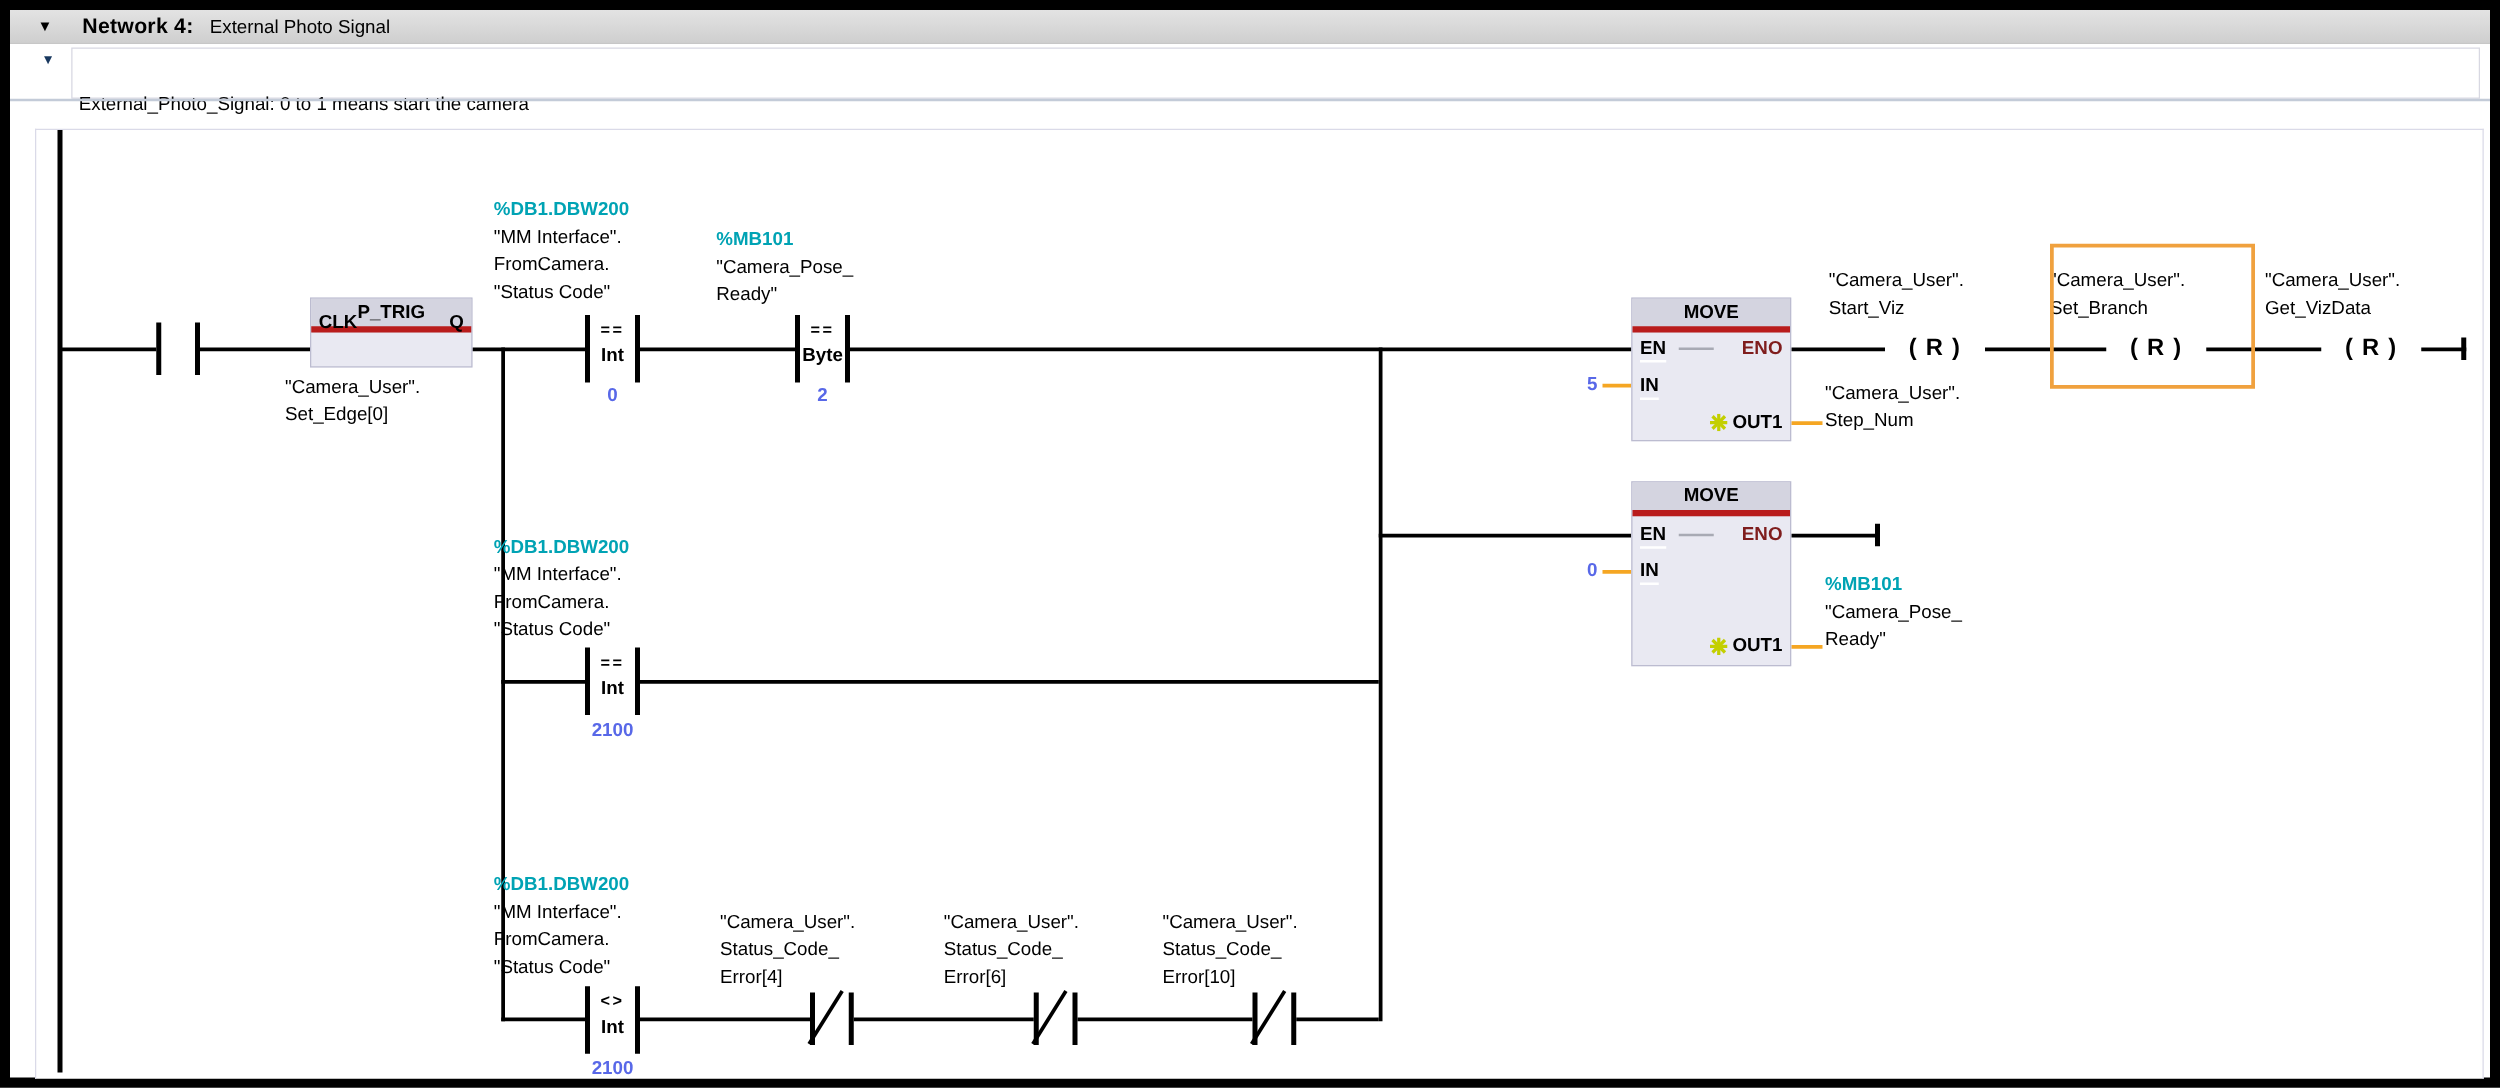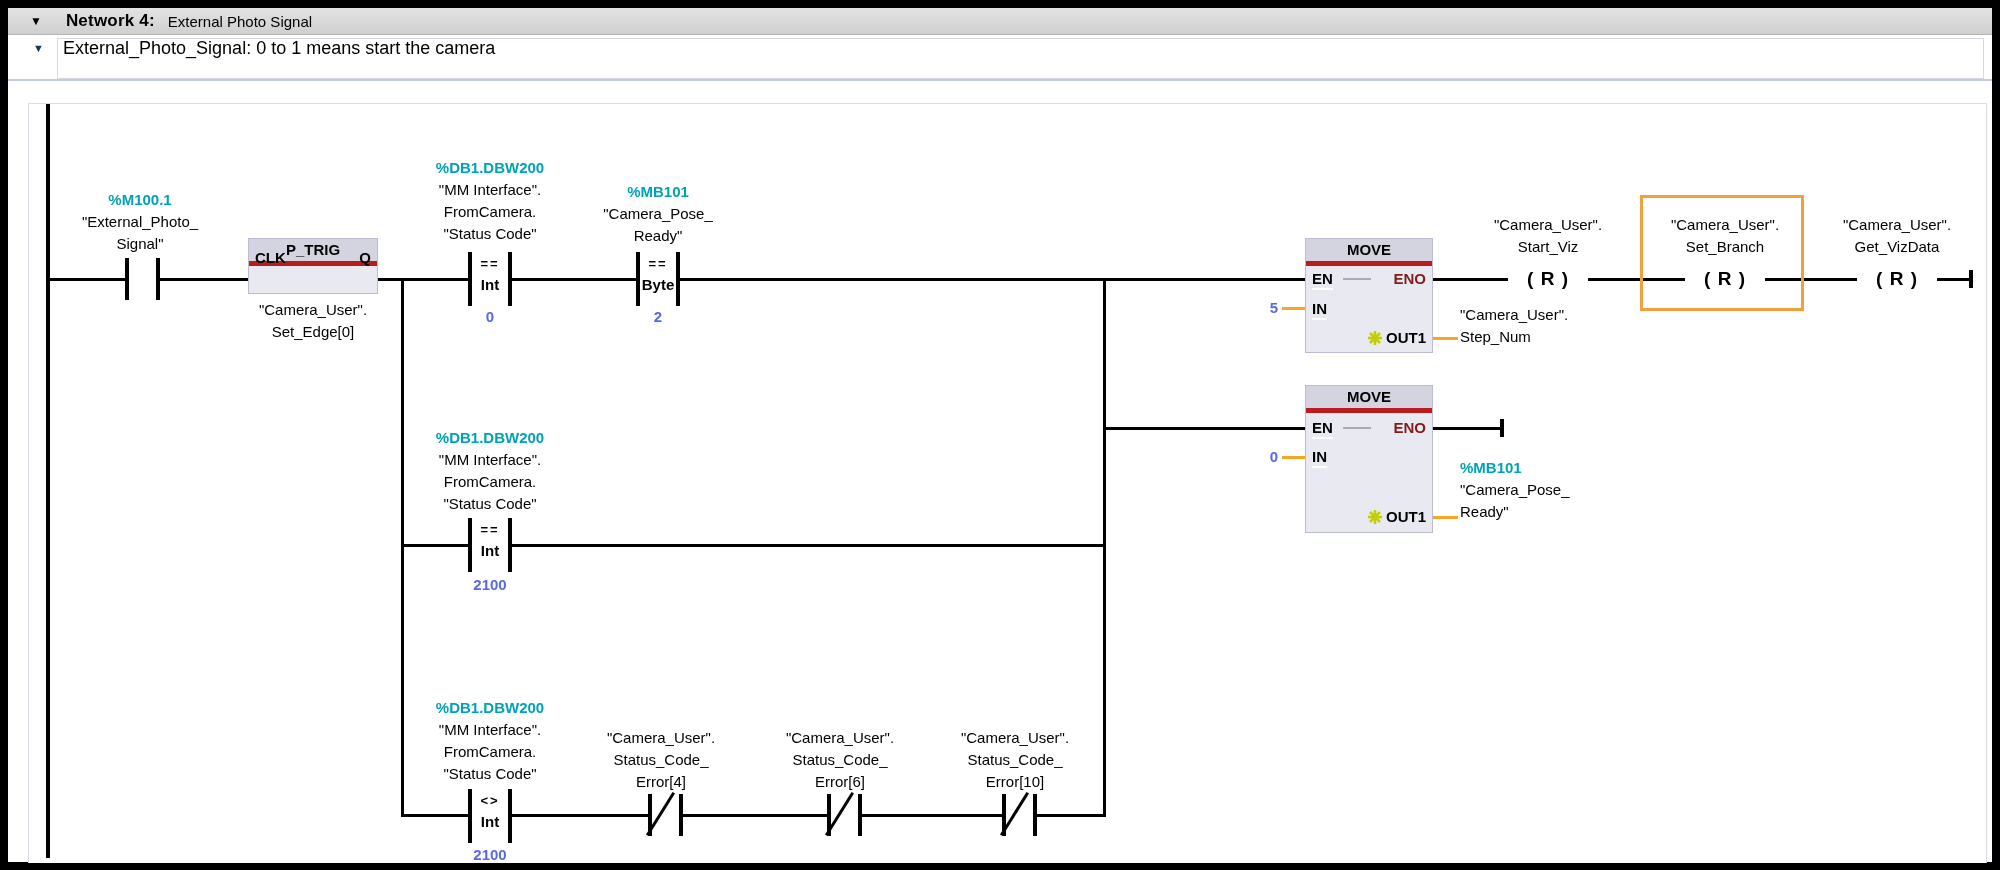--- a/index.html
+++ b/index.html
@@ -10,21 +10,21 @@
   
   .titlebar{position:absolute;left:8px;top:8px;width:1984px;height:26px;
             background:linear-gradient(#e3e3e3,#cfcfcf);border-bottom:1px solid #b5b5b5;
             display:flex;align-items:center;}
   .tb-tri{font-size:12px;margin-left:22px;color:#000;}
   .tb-title{font-size:17px;font-weight:bold;margin-left:24px;letter-spacing:.2px;}
   .tb-sub{font-size:15px;margin-left:13px;}
   .commentbox{position:absolute;left:57px;top:38px;width:1925px;height:39px;background:#fff;
               border:1px solid #d8d8e2;}
   .cmt-tri{position:absolute;left:33px;top:42px;font-size:11px;color:#17375e;}
-  .cmt-line{position:absolute;left:63px;font-size:18px;line-height:19px;white-space:pre;}
+  .cmt-line{position:absolute;left:63px;font-size:15px;line-height:19px;white-space:pre;margin-top:35px;}
   .sep{position:absolute;left:8px;top:79px;width:1984px;height:2px;background:#c3cbd8;}
 
   
   .canvas{position:absolute;left:28px;top:103px;width:1957px;height:759px;background:#fff;
           border:1px solid #dadae8;border-bottom:none;}
   .rail{position:absolute;left:46px;top:104px;width:4px;height:754px;background:#000;}
 
   .wire-h{position:absolute;height:3px;background:#000;}
   .wire-v{position:absolute;width:3px;background:#000;}
   .wire-o{position:absolute;height:3px;background:#f5a623;}
@@ -51,21 +51,21 @@
   .block{position:absolute;background:#e9e9f2;border:1px solid #bcbcd0;box-sizing:border-box;}
   .block .hdr{height:22px;background:#d4d4e0;border-bottom:5px solid #b91c1c;
               font-size:15px;font-weight:bold;text-align:center;line-height:22px;}
   .pin{position:absolute;font-size:15px;font-weight:bold;line-height:18px;}
   .pin-u{border-bottom:2px solid #fff;padding-bottom:1px;}
   .eno{color:#7f1d1d;}
   .endash{position:absolute;height:2px;background:#a8aab4;}
   .outrow{position:absolute;display:flex;align-items:center;gap:4px;font-size:15px;font-weight:bold;}
 
   
-  .lbl{position:absolute;text-align:center;font-size:15px;line-height:22px;}
+  .lbl{position:absolute;font-size:15px;line-height:22px;}
   .lbl.left{text-align:left;}
   .addr{color:#00a3b4;font-weight:bold;}
 </style>
 </head>
 <body>
 
 <div class="root">
   <div class="page"></div>
 
   <div class="titlebar">
@@ -93,25 +93,20 @@
   <div class="wire-h" style="left:401px;top:544px;width:702px;"></div>
   <div class="wire-h" style="left:401px;top:814px;width:702px;"></div>
 
   <div class="wire-o" style="left:1282px;top:307px;width:23px;"></div>
   <div class="cval" style="left:1233px;top:299px;text-align:right;width:45px;">5</div>
   <div class="wire-o" style="left:1433px;top:337px;width:25px;"></div>
   <div class="wire-o" style="left:1282px;top:456px;width:23px;"></div>
   <div class="cval" style="left:1233px;top:448px;text-align:right;width:45px;">0</div>
   <div class="wire-o" style="left:1433px;top:516px;width:25px;"></div>
 
-  <div class="lbl" style="left:55px;top:189px;width:170px;">
-    <div class="addr">%M100.1</div>
-    <div>"External_Photo_</div>
-    <div>Signal"</div>
-  </div>
   <div class="cno" style="left:125px;top:258px;"></div>
 
   <div class="block" style="left:248px;top:238px;width:130px;height:56px;">
     <div class="hdr">P_TRIG</div>
     <div class="pin" style="left:6px;top:10px;">CLK</div>
     <div class="pin" style="right:6px;top:10px;">Q</div>
   </div>
   <div class="lbl" style="left:228px;top:299px;width:170px;">
     <div>"Camera_User".</div>
     <div>Set_Edge[0]</div>

